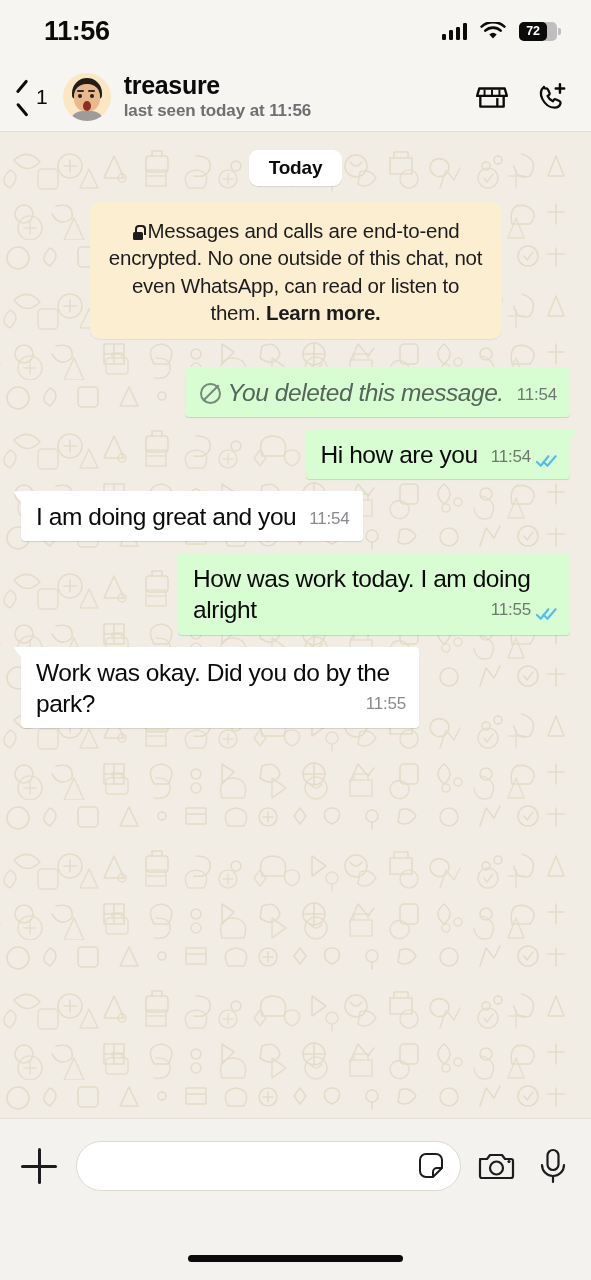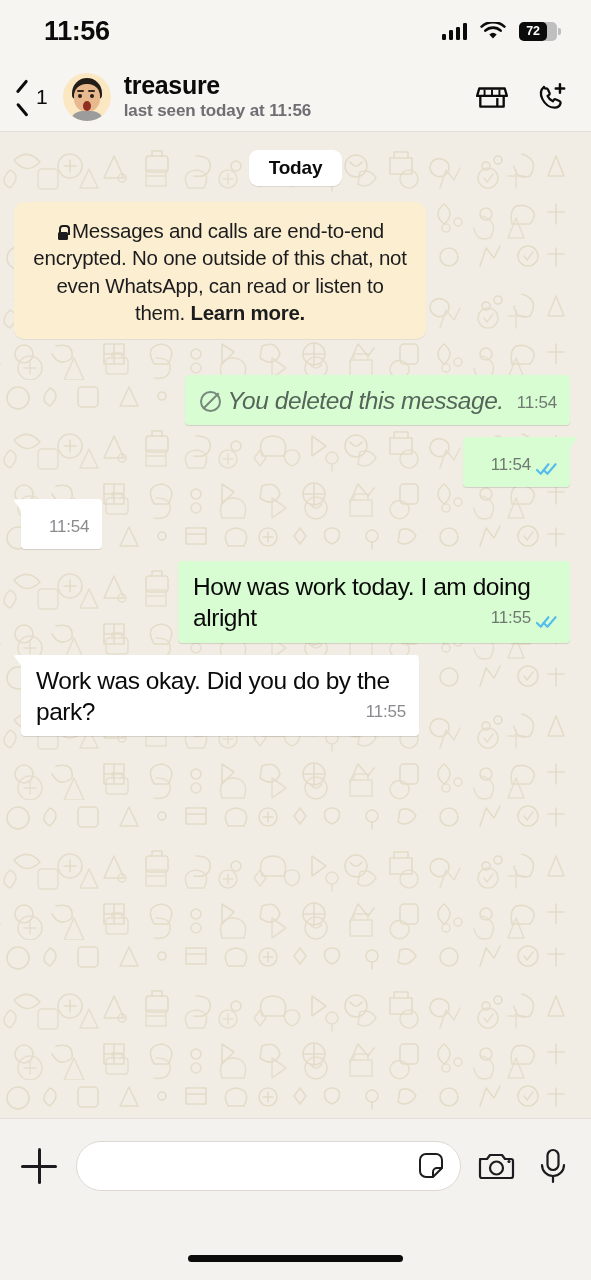--- a/index.html
+++ b/index.html
@@ -66,21 +66,21 @@
   .wallpaper { position:absolute; inset:0; background-color:#F2EDE4; }
   .wallpaper svg { position:absolute; inset:0; width:100%; height:100%; }
   .chat-inner { position:relative; z-index:2; padding:18px 14px 10px; display:flex; flex-direction:column; }
 
   .day-row { display:flex; justify-content:center; margin-bottom:16px; }
   .day-pill {
     background:#FFFFFF; border-radius:9px; padding:7px 20px;
     font-size:19px; font-weight:700; color:#0B0B0B;
     box-shadow:0 1px 1px rgba(0,0,0,0.10); letter-spacing:-0.2px;
   }
-  .enc-row { display:flex; margin-bottom:36px; }
+  .enc-row { display:flex; justify-content:center; margin-bottom:28px; }
   .enc {
     background:#FCEFD1; border-radius:10px; padding:15px 16px 13px;
     width:412px; text-align:center; font-size:20.5px; line-height:1.33;
     color:#1C1C1E; letter-spacing:-0.25px;
     box-shadow:0 1px 1px rgba(0,0,0,0.07);
   }
   .enc b { font-weight:700; }
   .lock-glyph { display:inline-block; width:13px; height:15px; position:relative; vertical-align:-2px; margin-right:3px;}
   .lock-glyph:before { content:""; position:absolute; left:1.5px; bottom:0; width:10px; height:8px; background:#1C1C1E; border-radius:1.5px;}
   .lock-glyph:after { content:""; position:absolute; left:3px; top:0; width:7px; height:8px; border:2px solid #1C1C1E; border-bottom:none; border-radius:4px 4px 0 0;}
@@ -299,33 +299,33 @@
       <div class="row out">
         <div class="bubble green deleted">
           <span class="ban"></span><span class="btext">You deleted this message.</span><span class="meta">
               <span>11:54</span>
             </span>
         </div>
       </div>
 
       <div class="row out">
         <div class="bubble green tail-r">
-          <span class="meta">
+          <span class="btext">Hi how are you</span><span class="meta">
               <span>11:54</span>
               <svg class="ticks" viewBox="0 0 22 14">
                 <path d="M1 8 L5 12 L13 2" fill="none" stroke="#53BDEB" stroke-width="2.2" stroke-linecap="round" stroke-linejoin="round"></path>
                 <path d="M8 8 L12 12 L20.5 2" fill="none" stroke="#53BDEB" stroke-width="2.2" stroke-linecap="round" stroke-linejoin="round"></path>
               </svg>
             </span>
         </div>
       </div>
 
       <div class="row in">
         <div class="bubble white tail-l">
-          <span class="meta on-white">
+          <span class="btext">I am doing great and you</span><span class="meta on-white">
               <span>11:54</span>
             </span>
         </div>
       </div>
 
       <div class="row out">
         <div class="bubble green multiline" style="max-width:392px">
           <span class="btext">How was work today. I am doing alright</span><span class="meta">
               <span>11:55</span>
               <svg class="ticks" viewBox="0 0 22 14">

